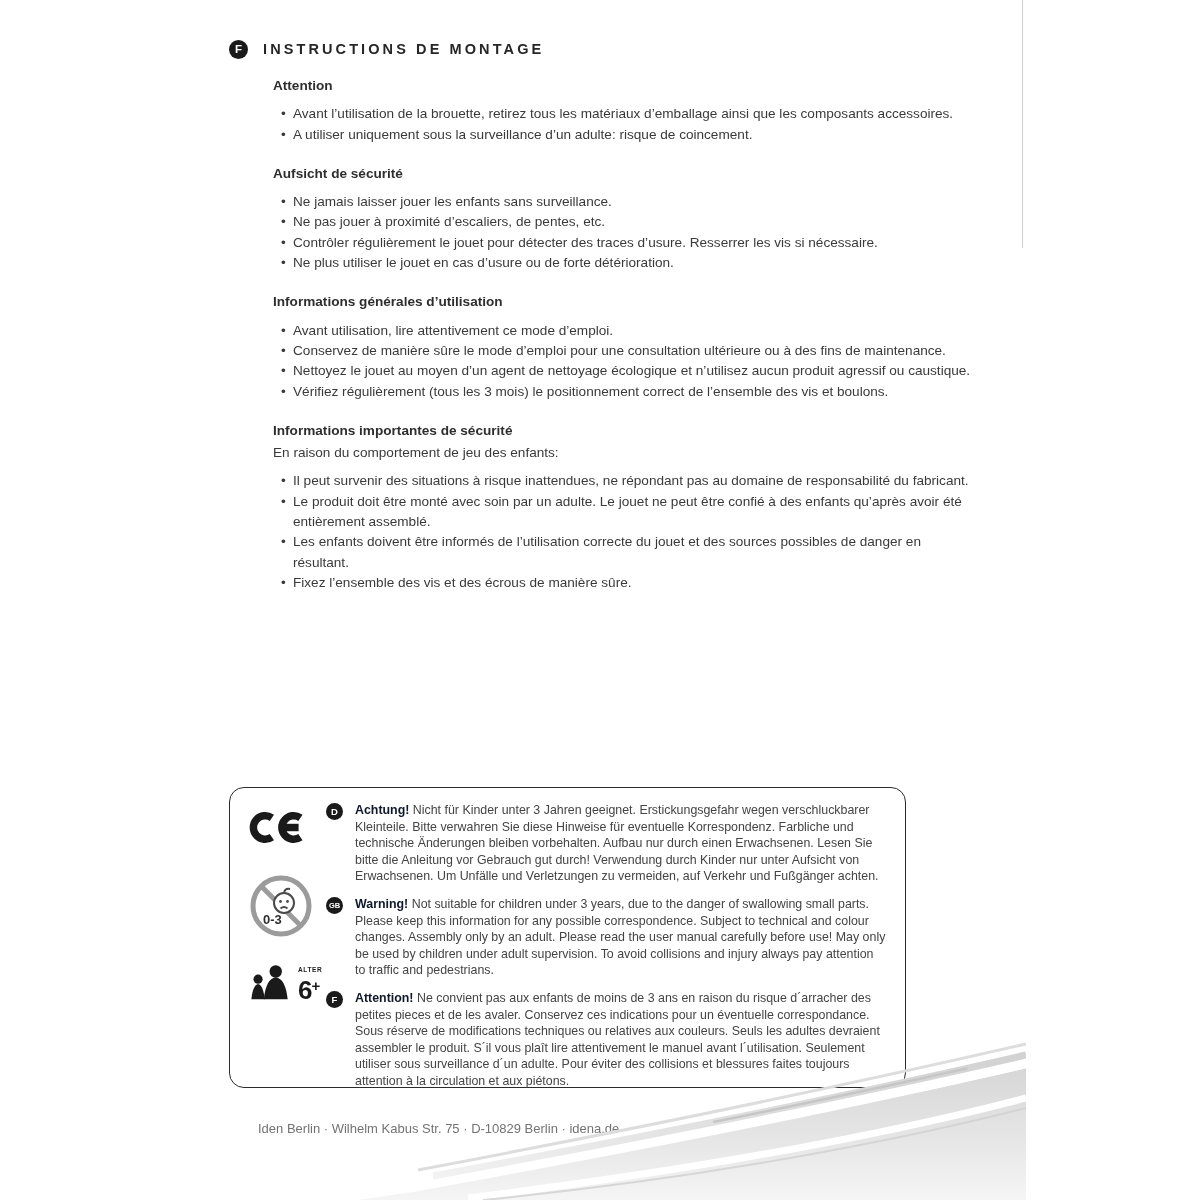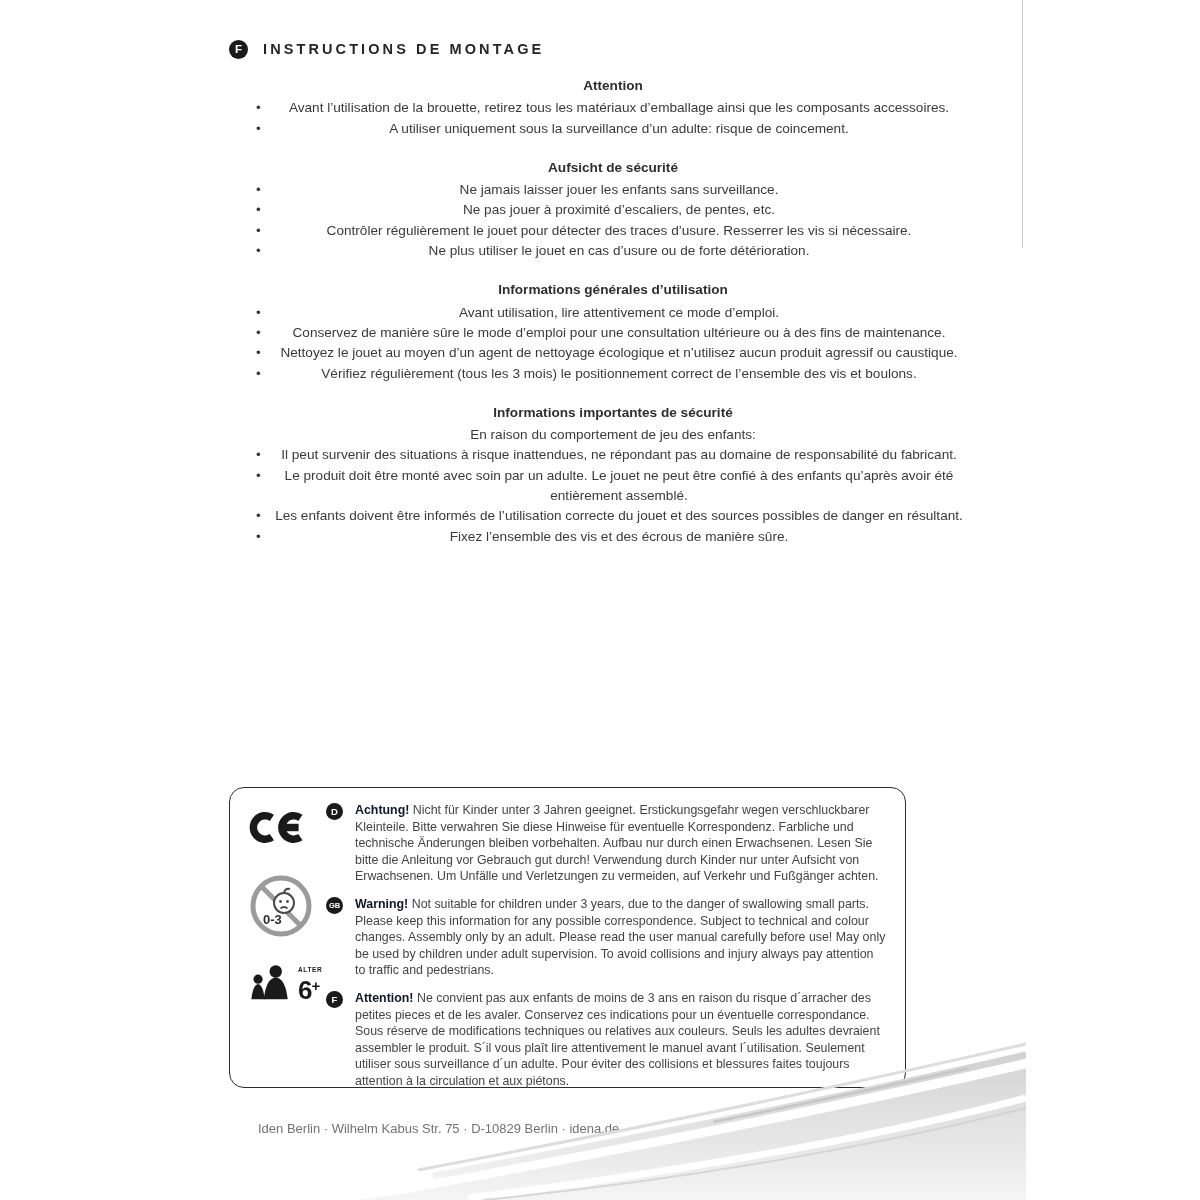--- a/index.html
+++ b/index.html
@@ -13,25 +13,25 @@
   
   .title-row{position:absolute;left:229px;top:37px;display:flex;align-items:center;gap:11px;}
   .round-badge{
     display:flex;align-items:center;justify-content:center;border-radius:50%;
     background:#1a1a1a;color:#ffffff;font-weight:bold;flex:0 0 auto;
   }
   .title-badge{width:19px;height:19px;font-size:11.5px;}
   h1{margin:4px;font-size:14.5px;font-weight:bold;letter-spacing:3.1px;color:#262626;}
 
   
-  .sections{position:absolute;left:256px;top:76px;width:714px;text-align:center;}
+  .sections{position:absolute;left:273px;top:76px;width:714px;}
   section{margin-bottom:19px;}
   h2{margin:0 0 2px 0;font-size:13.6px;font-weight:bold;color:#2e2e2e;line-height:20.3px;}
   .intro{margin:0;font-size:13.6px;line-height:20.3px;}
-  ul{margin:0;padding:0;list-style:none;}
+  ul{margin:8px;padding:0;list-style:none;}
   li{position:relative;padding-left:12px;font-size:13.6px;line-height:20.3px;}
   li::before{content:"\2022";position:absolute;left:0;top:0;}
 
   
   .warning-box{
     position:absolute;left:229px;top:787px;width:677px;height:301px;box-sizing:border-box;
     border:1.5px solid #2b2b2b;border-radius:15px;background:#ffffff;
   }
   .icons-col{position:absolute;left:17px;top:13px;width:96px;}
   .ce-mark{display:block;margin:4px 0 0 2px;}

